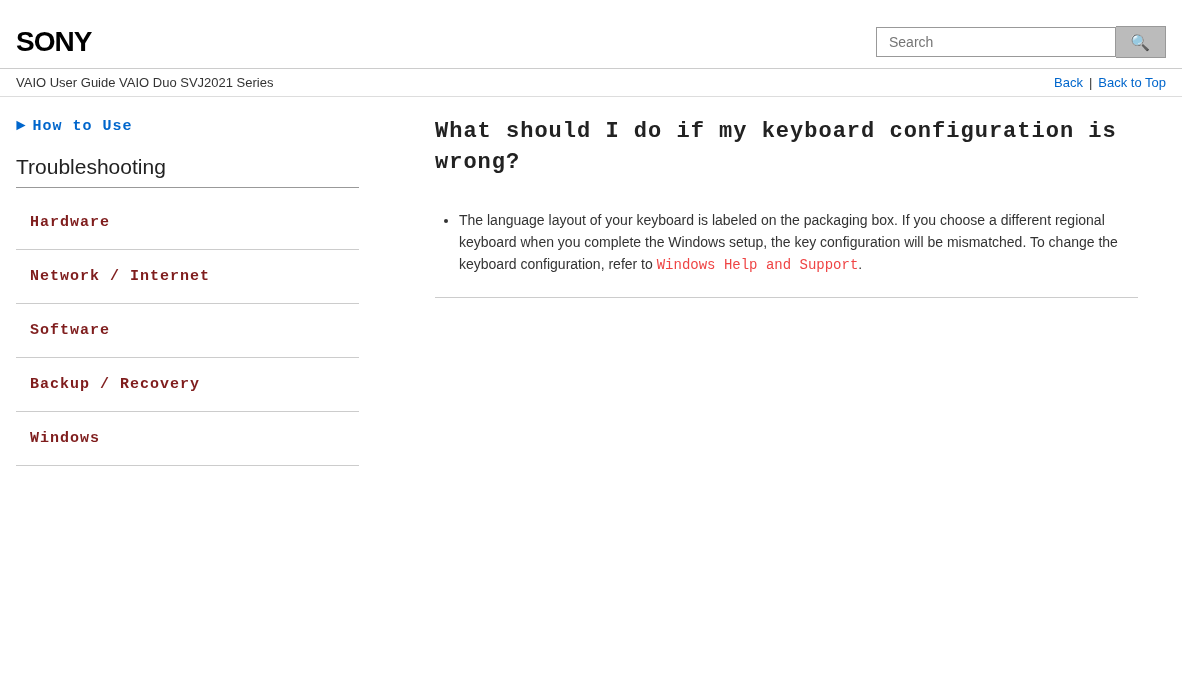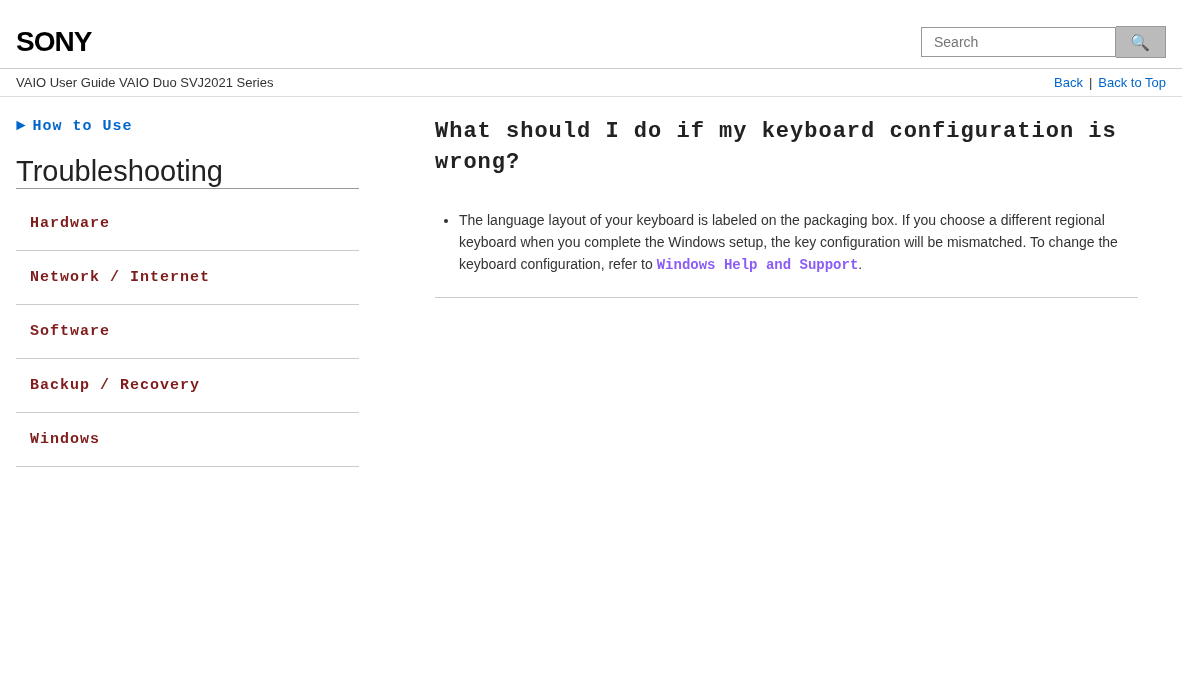--- a/index.html
+++ b/index.html
@@ -21,21 +21,21 @@
       letter-spacing: -1px;
       color: #000;
       font-family: Arial Black, sans-serif;
     }
     #search-area {
       display: flex;
       align-items: center;
       gap: 0;
     }
     #search-input {
-      width: 195px;
+      width: 240px;
       padding: 6px 12px;
       border: 1px solid #999;
       font-size: 14px;
       color: #999;
       background: #fff;
       outline: none;
     }
     #search-button {
       width: 50px;
       height: 32px;
@@ -95,25 +95,25 @@
       letter-spacing: 1px;
       text-decoration: none;
       margin-bottom: 20px;
       cursor: pointer;
     }
     .arrow-icon {
       color: #0066cc;
       font-size: 16px;
     }
     #troubleshooting-heading {
-      font-size: 29px;
+      font-size: 21px;
       font-weight: normal;
       color: #222;
       margin-bottom: 8px;
-      padding-bottom: 0;
+      padding-bottom: 8px;
       border-bottom: 1px solid #999;
     }
     .nav-item {
       display: block;
       padding: 18px 14px;
       font-family: 'Courier New', monospace;
       font-size: 15px;
       font-weight: bold;
       color: #7f1d1d;
       letter-spacing: 1px;
@@ -142,22 +142,22 @@
       margin-bottom: 20px;
     }
     #content-body ul li {
       font-size: 14px;
       color: #333;
       line-height: 1.6;
       margin-bottom: 10px;
     }
     .bold-mono {
       font-family: 'Courier New', monospace;
-      font-weight: bold;
-      color: #8b5cf6;
+      font-weight: normal;
+      color: #ef4444;
     }
     #content-divider {
       border: none;
       border-top: 1px solid #ccc;
       margin-top: 20px;
     }
 
     
     #footer {
       padding: 16px;

